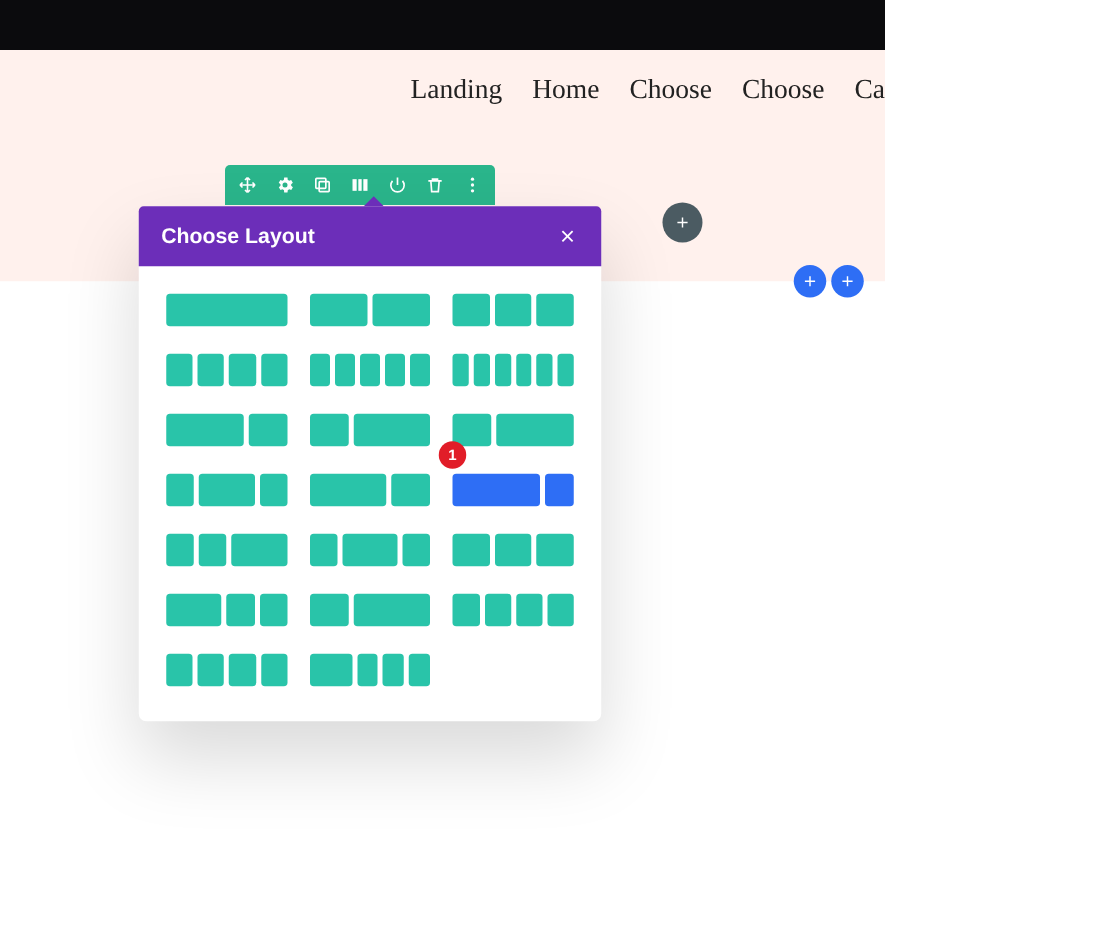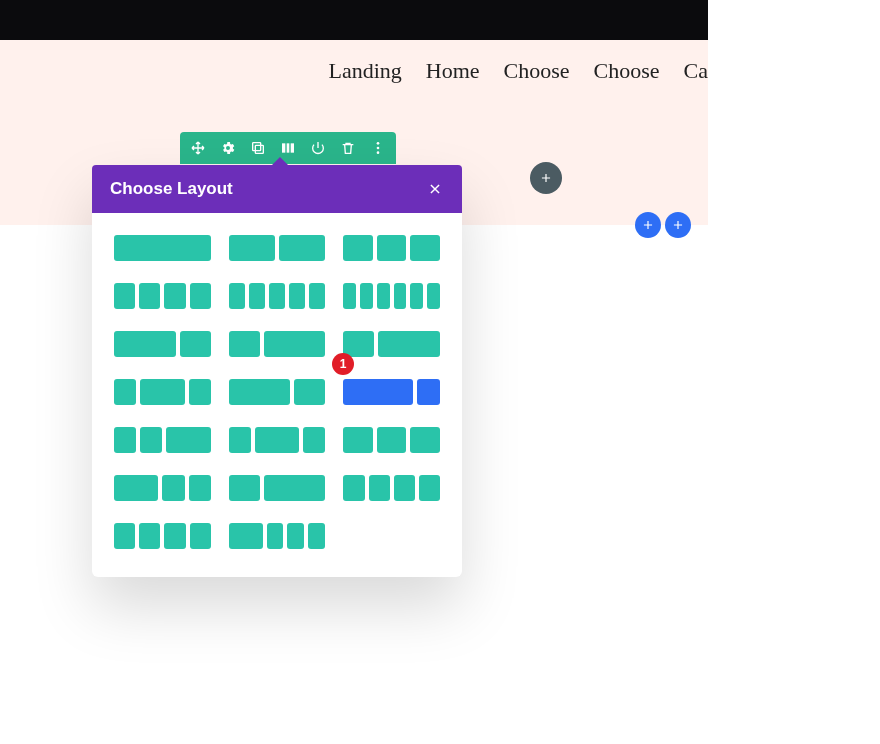--- a/index.html
+++ b/index.html
@@ -33,21 +33,21 @@
   .add-dark { left:530px; top:162px; background:#4b5b62; }
   .add-blue-1 { left:635px; top:212px; width:26px; height:26px; background:var(--blue); }
   .add-blue-2 { left:665px; top:212px; width:26px; height:26px; background:var(--blue); }
 
   
   .toolbar { position:absolute; left:180px; top:132px; background:var(--teal); border-radius:4px 4px 0 0; padding:8px 10px; display:flex; gap:14px; align-items:center; }
   .toolbar .ico { width:16px; height:16px; color:#fff; cursor:pointer; display:flex; align-items:center; justify-content:center; }
   .toolbar .ico svg { width:16px; height:16px; }
 
   
-  .modal { position:absolute; left:92px; top:165px; width:370px; background:#fff; border-radius:6px; overflow:visible; box-shadow:0 30px 60px rgba(0,0,0,0.15); }
+  .modal { position:absolute; left:111px; top:165px; width:370px; background:#fff; border-radius:6px; overflow:visible; box-shadow:0 30px 60px rgba(0,0,0,0.15); }
   .modal-header { background:var(--purple); color:#fff; padding:14px 18px; display:flex; align-items:center; justify-content:space-between; position:relative; border-radius: 4px 4px 0 0;}
   .modal-title { font-family: Arial, Helvetica, sans-serif; font-size:17px; font-weight:600; }
   .modal-close { cursor:pointer; width:18px; height:18px; display:flex; align-items:center; justify-content:center; color:#fff; }
   .modal-close svg { width:14px; height:14px; }
 
   
   .modal-header::before{
     content:''; position:absolute; top:-8px; left:180px;
     border-left:8px solid transparent; border-right:8px solid transparent; border-bottom:8px solid var(--purple);
   }

